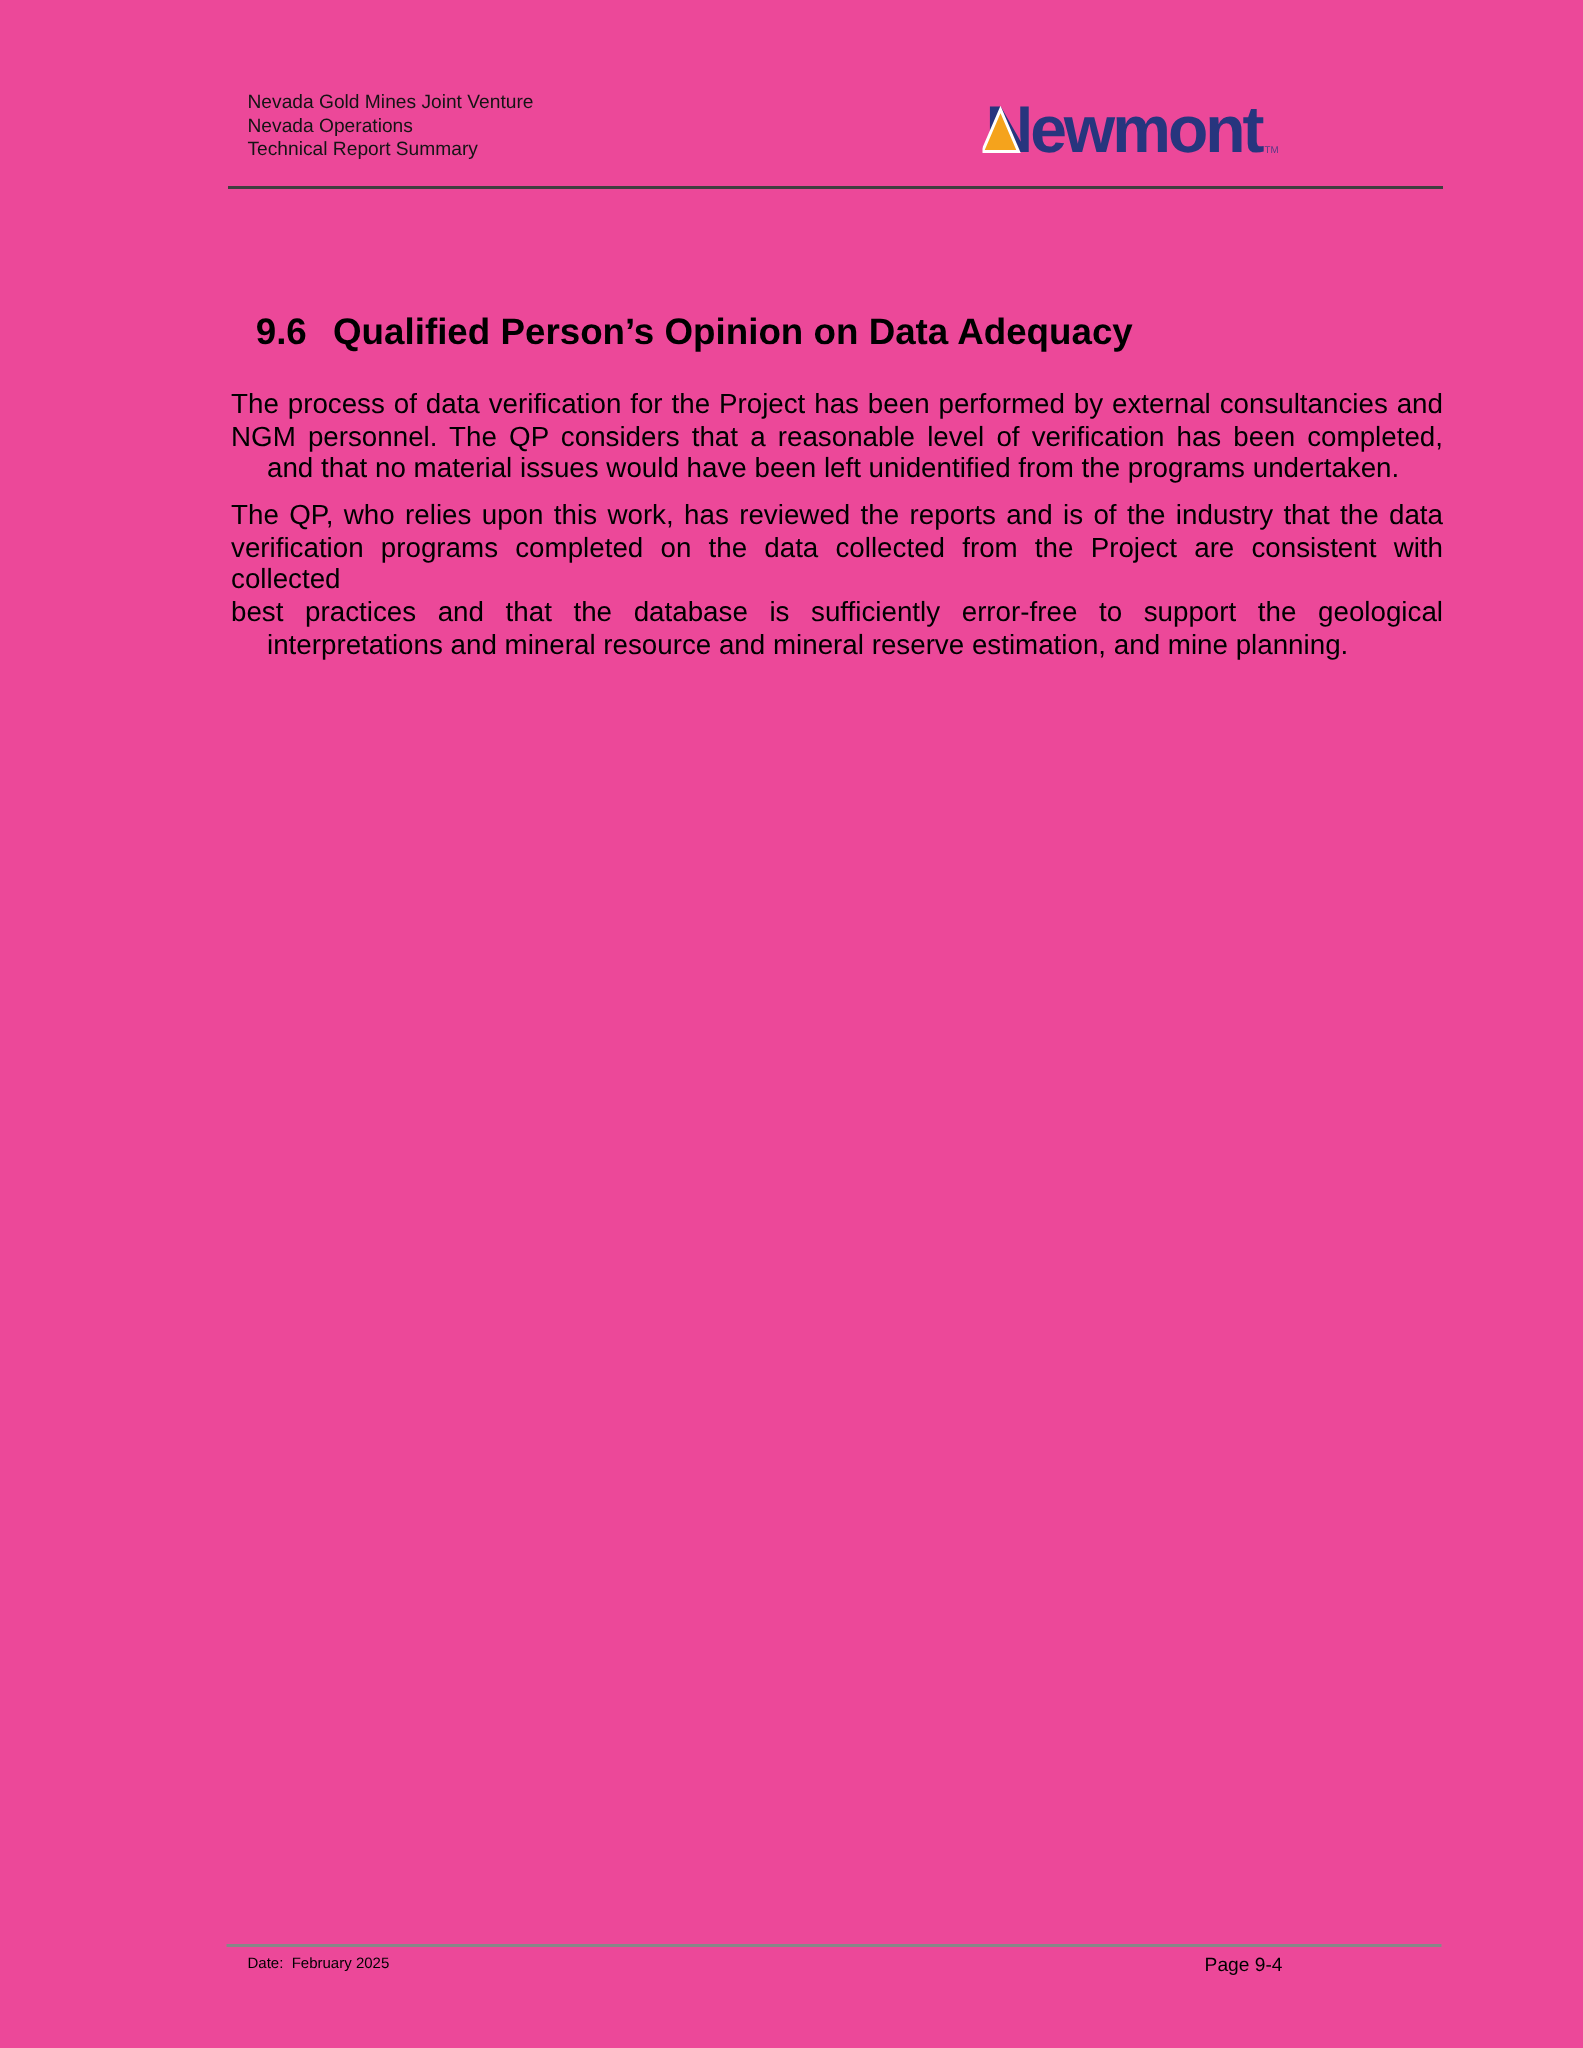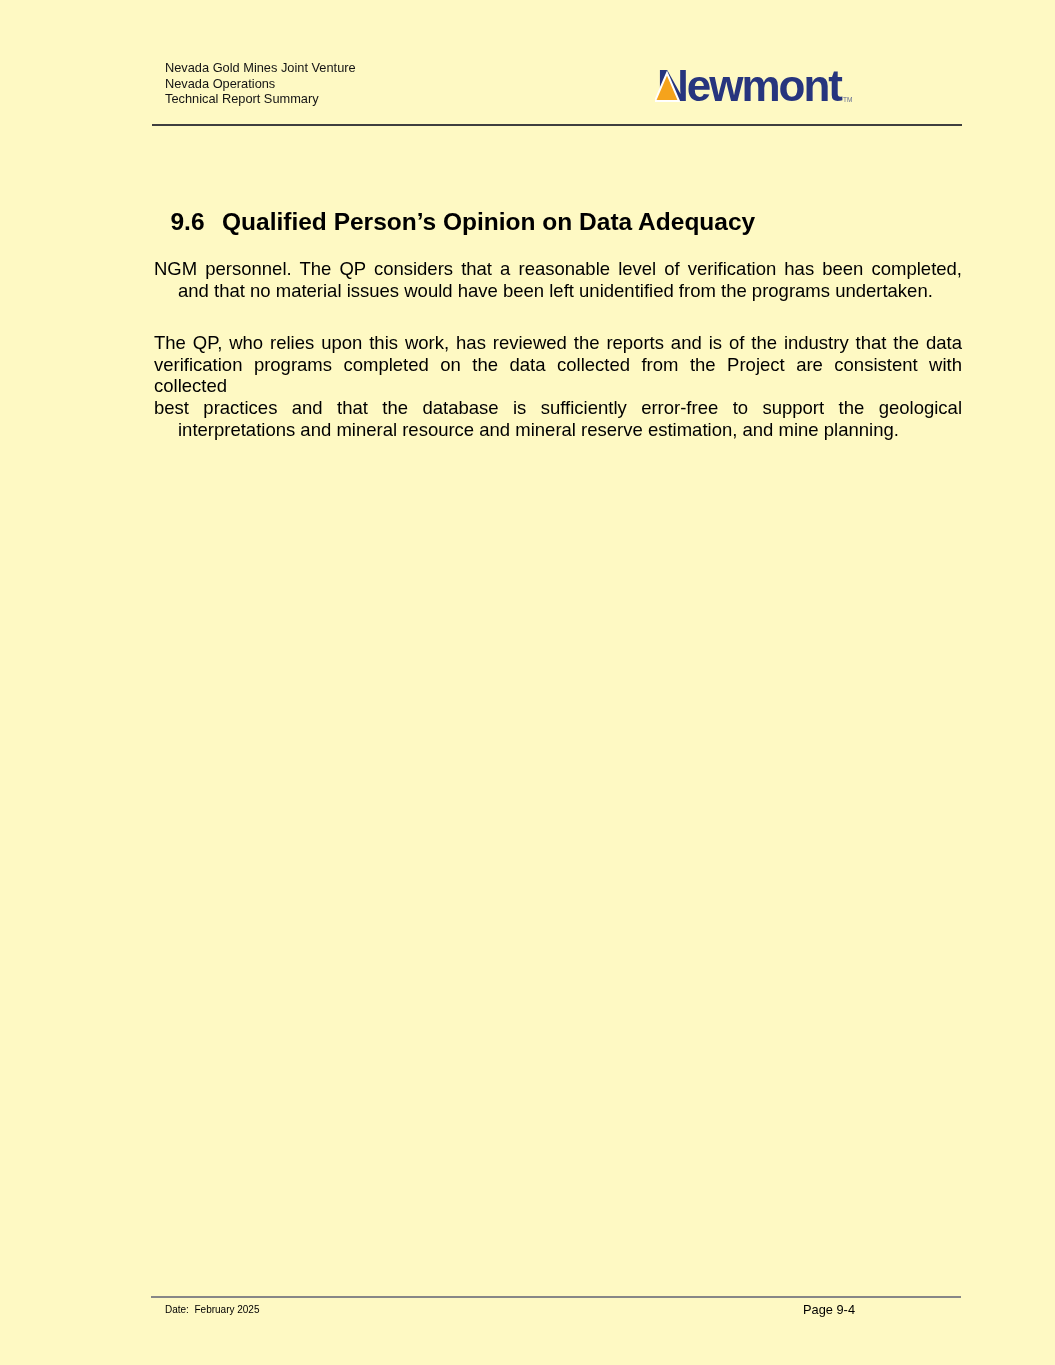--- a/index.html
+++ b/index.html
@@ -1,20 +1,20 @@
 <!DOCTYPE html>
 <html><head>
 <meta charset="utf-8">
 <style>
   html, body { margin: 0; padding: 0; background: #ffffff; }
   .page {
     position: relative;
     width: 1055px;
     height: 1365px;
-    background: #fef9c3;
+    background: #ec4899;
     font-family: "Liberation Sans", sans-serif;
     color: #000000;
     overflow: hidden;
   }
 
   
   .header-text {
     position: absolute;
     left: 165px;
     top: 60px;
@@ -110,20 +110,21 @@
   </svg>
 
   <div class="rule-header"></div>
 
   <div class="section-heading">
     <span class="section-number">9.6</span>
     <span class="section-title">Qualified Person’s Opinion on Data Adequacy</span>
   </div>
 
   <div class="para para-1">
+    <div class="jline">The process of data verification for the Project has been performed by external consultancies and</div>
     <div class="jline">NGM personnel.  The QP considers that a reasonable level of verification has  been completed,</div>
     <div class="lline">and that no material issues would have been left unidentified from the programs undertaken.</div>
   </div>
 
   <div class="para para-2">
     <div class="jline">The QP, who relies upon this work, has reviewed the reports and is of the industry that the data</div>
     <div class="jline">verification programs completed on the data collected from the Project are consistent with collected</div>
     <div class="jline">best practices and that the database is sufficiently error-free to support the geological</div>
     <div class="lline">interpretations and mineral resource and mineral reserve estimation, and mine planning.</div>
   </div>

